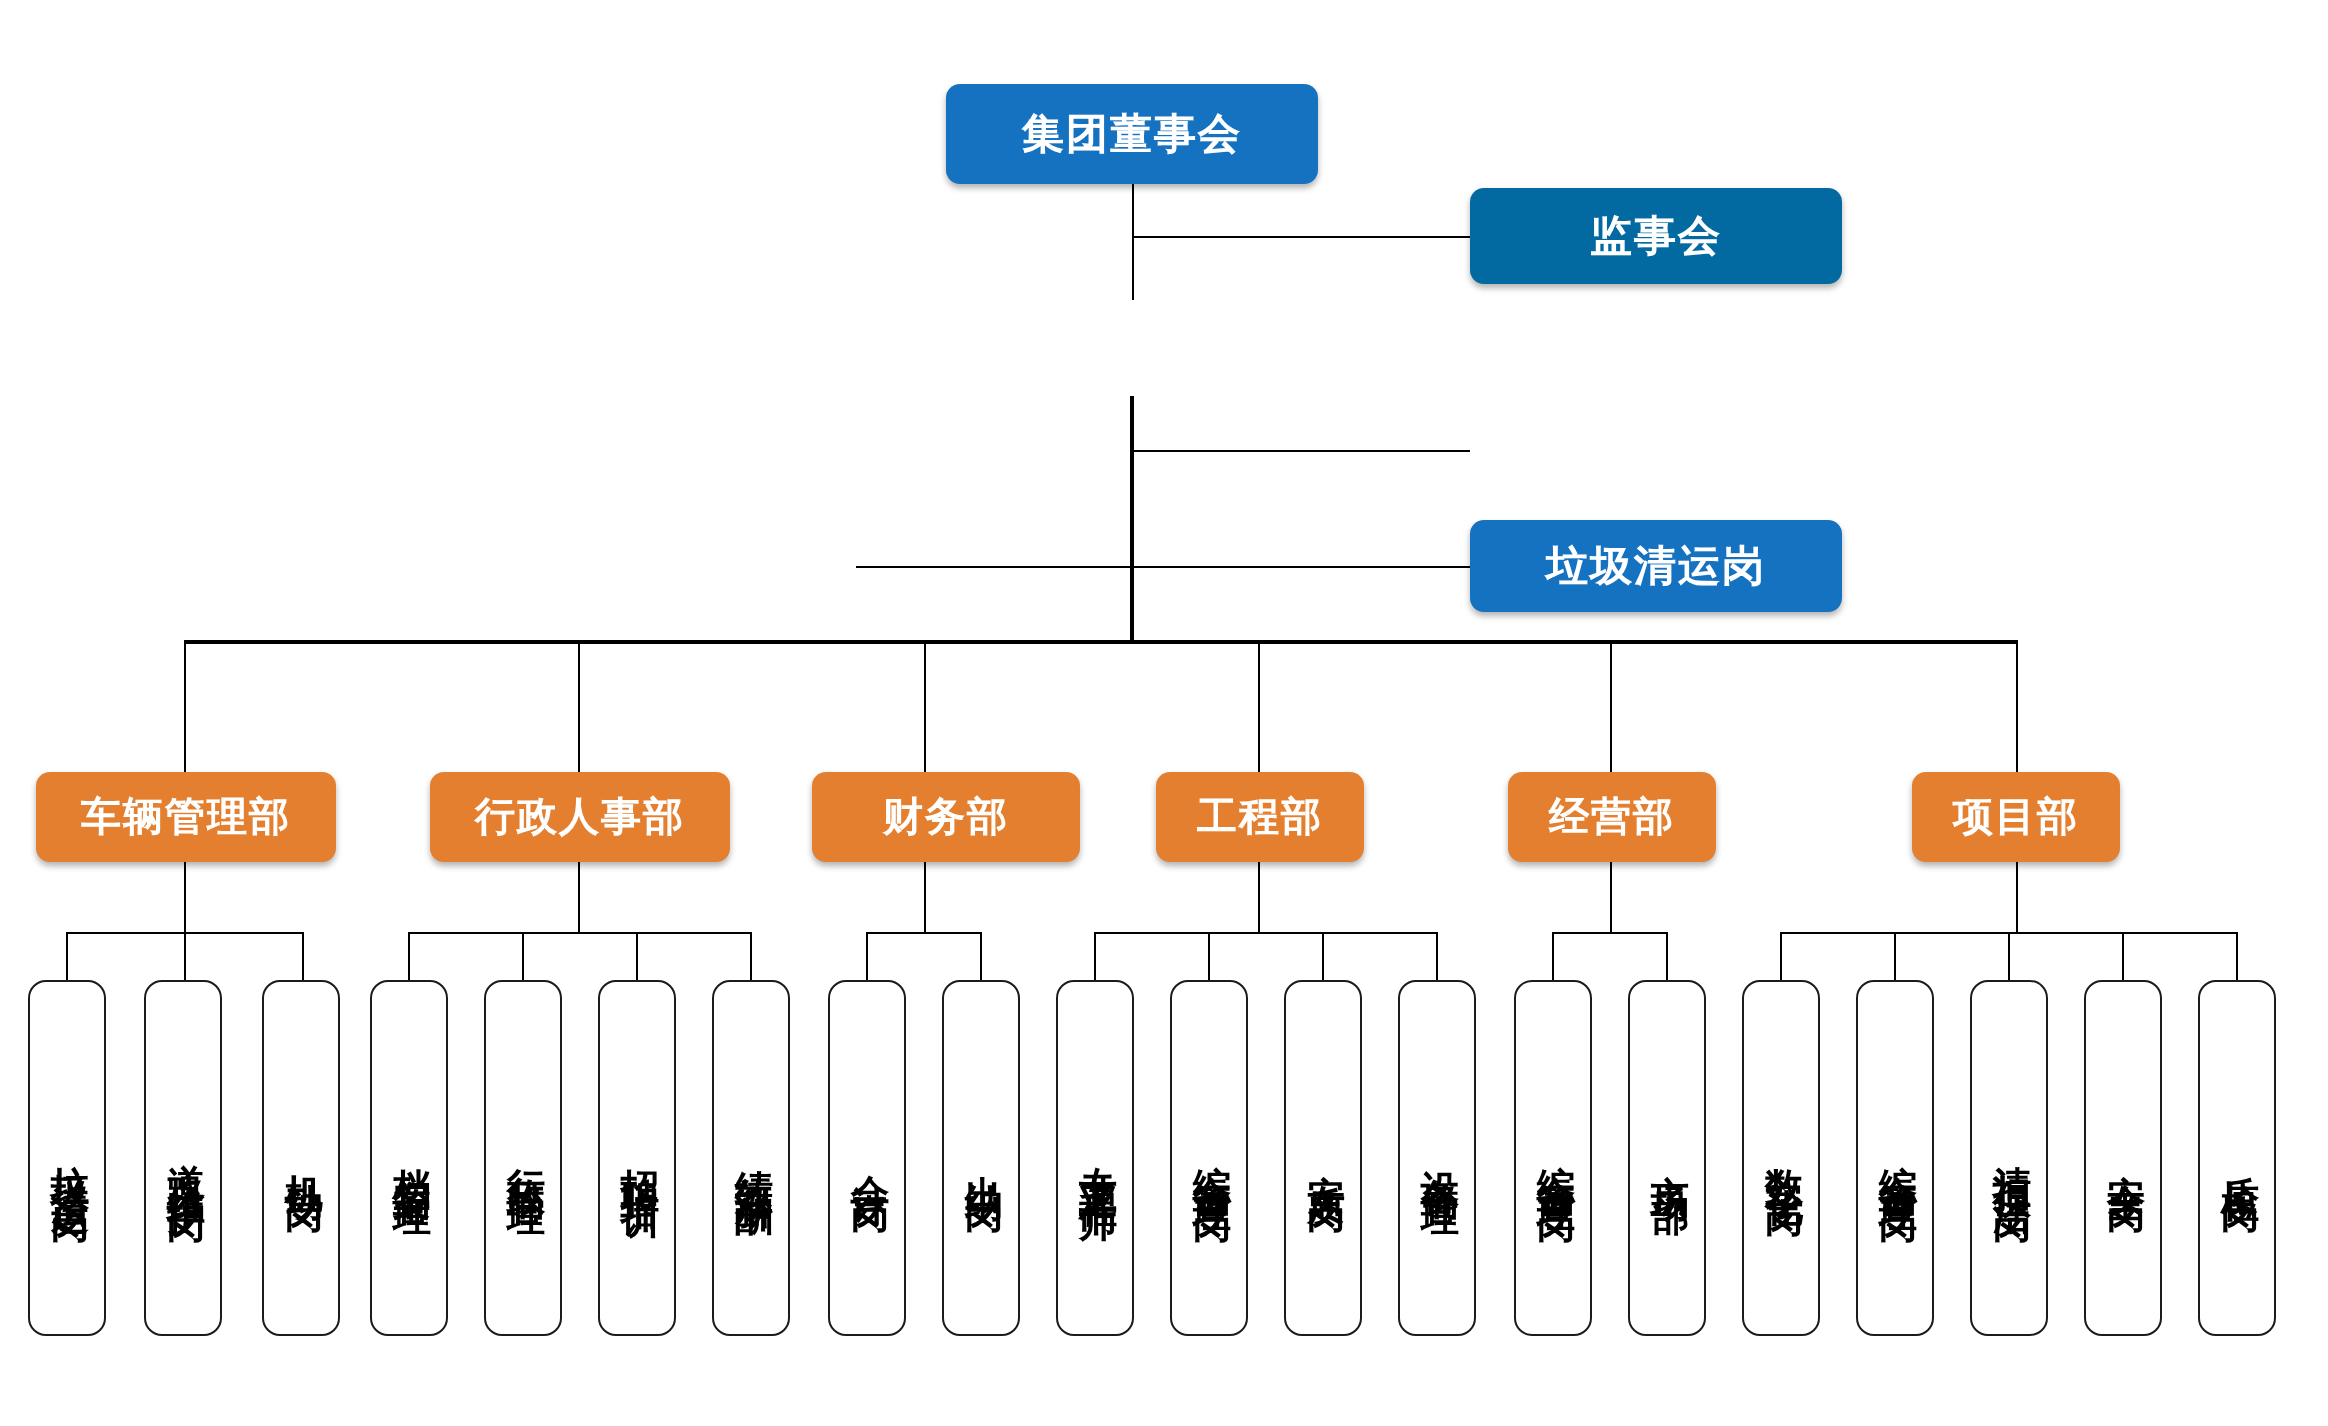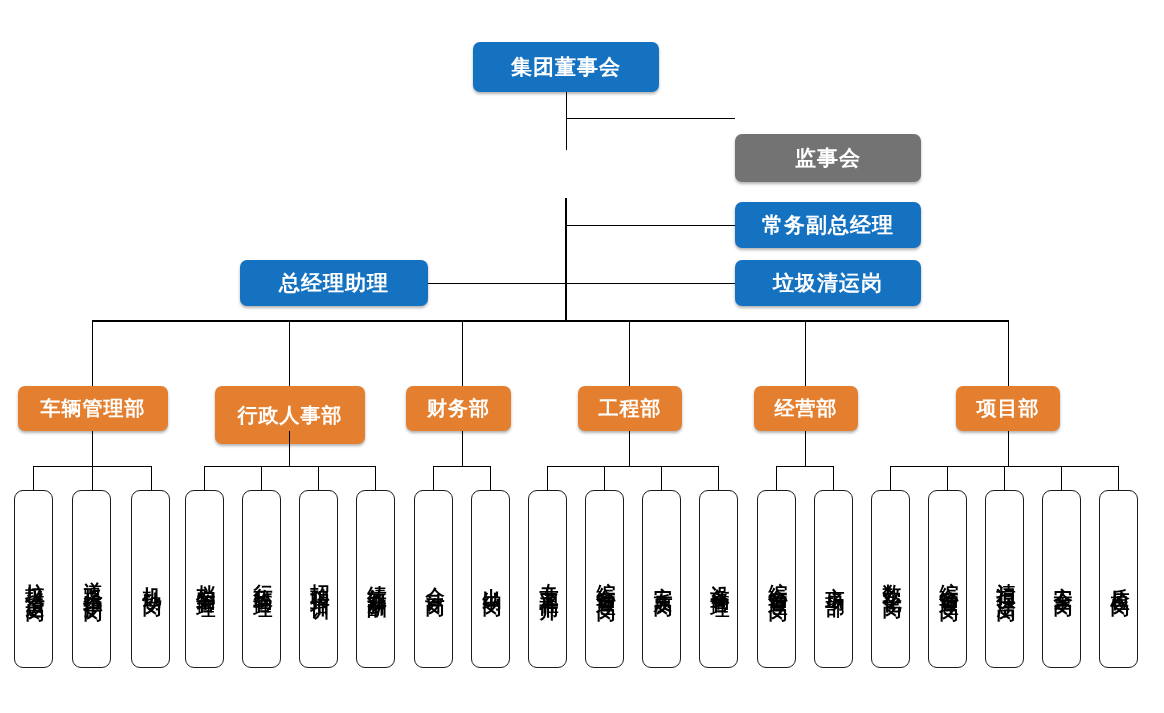--- a/index.html
+++ b/index.html
@@ -78,57 +78,51 @@
 </style>
 </head>
 <body>
 
 <div id="org-canvas" style="background: rgb(255, 255, 255); font-family: Liberation Mono, monospace;">
 
   <div class="node blue" style="left: 473px; top: 42px; width: 186px; height: 50px; background: rgb(21, 114, 192);">
     <span>集团董事会</span>
   </div>
 
-  <div class="node blue" style="left: 735px; top: 94px; width: 186px; height: 48px; background: #737373; margin-top: 40px;">
+  <div class="node blue" style="left: 735px; top: 94px; width: 186px; height: 48px; background: #0369a1;">
     <span>监事会</span>
   </div>
 
 
-  <div class="node blue" style="left: 735px; top: 202px; width: 186px; height: 46px; background: rgb(21, 114, 192);">
-    <span>常务副总经理</span>
-  </div>
 
   <div class="node blue" style="left: 735px; top: 260px; width: 186px; height: 46px; background: rgb(21, 114, 192);">
     <span>垃圾清运岗</span>
   </div>
 
-  <div class="node blue" style="left: 240px; top: 260px; width: 188px; height: 46px; background: rgb(21, 114, 192);">
-    <span>总经理助理</span>
-  </div>
 
   <div class="line v" style="left: 566px; top: 92px; height: 58px; background: rgb(0, 0, 0);"></div>
 
   <div class="line h" style="left: 566px; top: 118px; width: 169px; background: rgb(0, 0, 0);"></div>
 
   <div class="line thick-v" style="left: 565px; top: 198px; height: 124px; background: rgb(0, 0, 0);"></div>
 
   <div class="line h" style="left: 566px; top: 225px; width: 169px; background: rgb(0, 0, 0);"></div>
 
   <div class="line h" style="left: 566px; top: 283px; width: 169px; background: rgb(0, 0, 0);"></div>
   <div class="line h" style="left: 428px; top: 283px; width: 138px; background: rgb(0, 0, 0);"></div>
 
   <div class="line thick-h" style="left: 92px; top: 320px; width: 917px; background: rgb(0, 0, 0);"></div>
 
   <div class="node orange" style="left: 18px; top: 386px; width: 150px; height: 45px; background: rgb(227, 127, 46);">
     <span>车辆管理部</span>
   </div>
-  <div class="node orange" style="left: 215px; top: 386px; width: 150px; height: 58px; background: rgb(227, 127, 46);">
+  <div class="node orange" style="left: 215px; top: 386px; width: 150px; height: 45px; background: rgb(227, 127, 46);">
     <span>行政人事部</span>
   </div>
-  <div class="node orange" style="left: 406px; top: 386px; width: 105px; height: 45px; background: rgb(227, 127, 46);">
+  <div class="node orange" style="left: 406px; top: 386px; width: 134px; height: 45px; background: rgb(227, 127, 46);">
     <span>财务部</span>
   </div>
   <div class="node orange" style="left: 578px; top: 386px; width: 104px; height: 45px; background: rgb(227, 127, 46);">
     <span>工程部</span>
   </div>
   <div class="node orange" style="left: 956px; top: 386px; width: 104px; height: 45px; background: rgb(227, 127, 46);">
     <span>项目部</span>
   </div>
   <div class="node orange" style="left: 754px; top: 386px; width: 104px; height: 45px; background: rgb(227, 127, 46);">
     <span>经营部</span>

